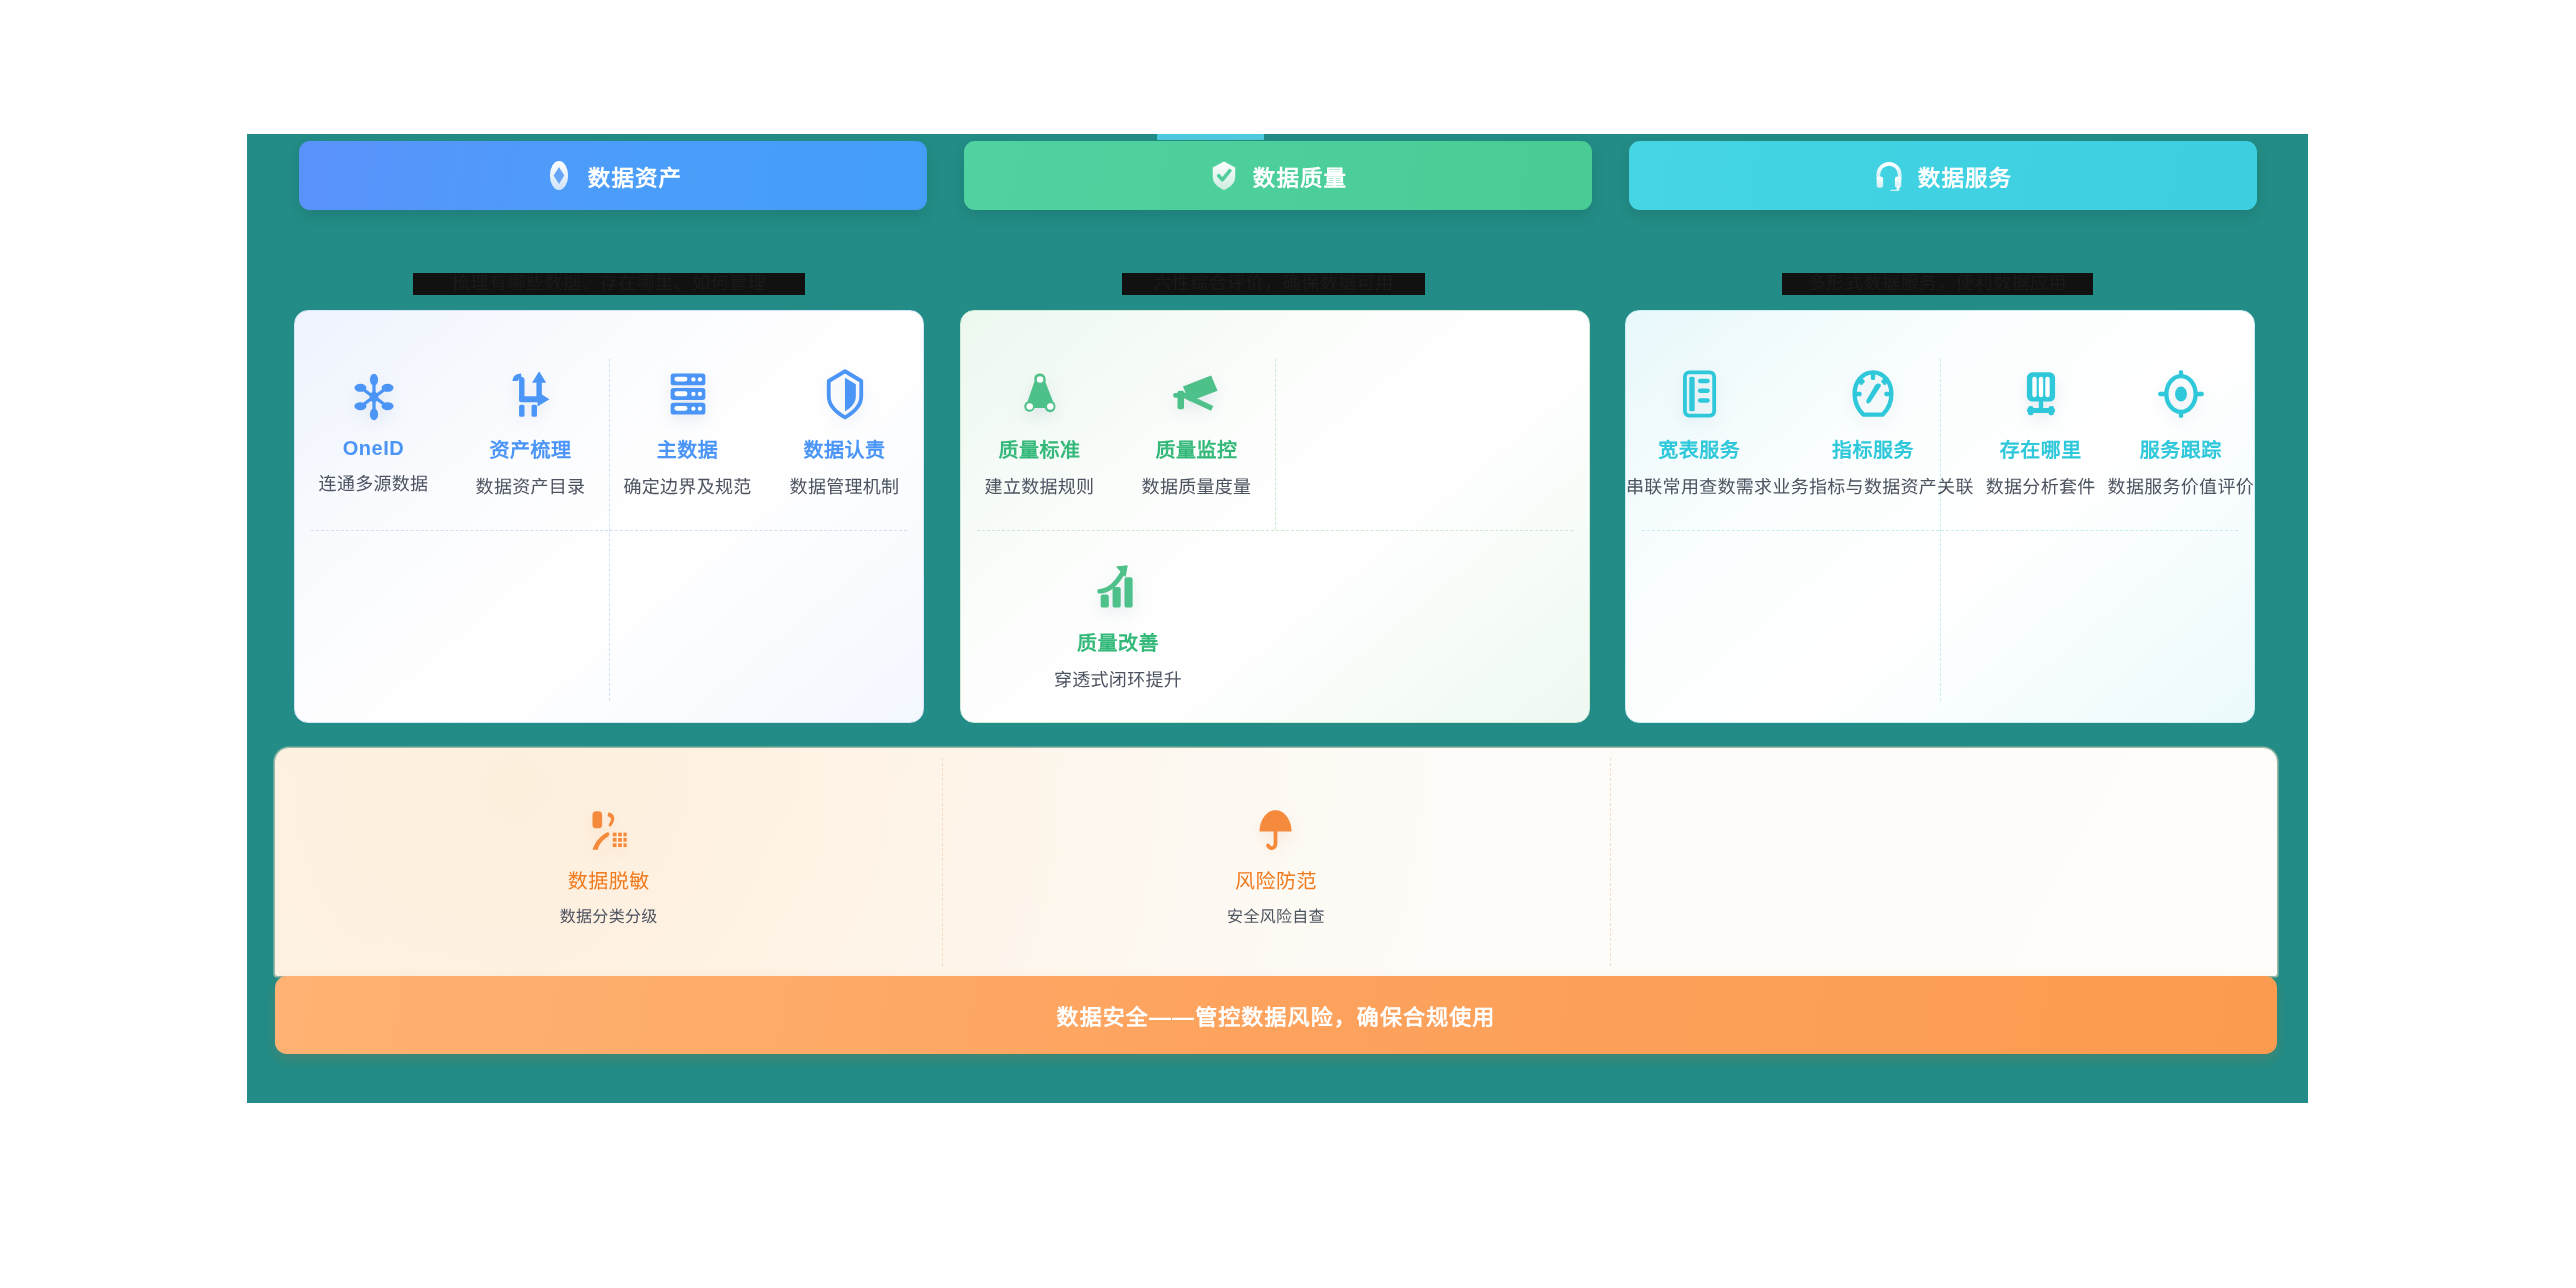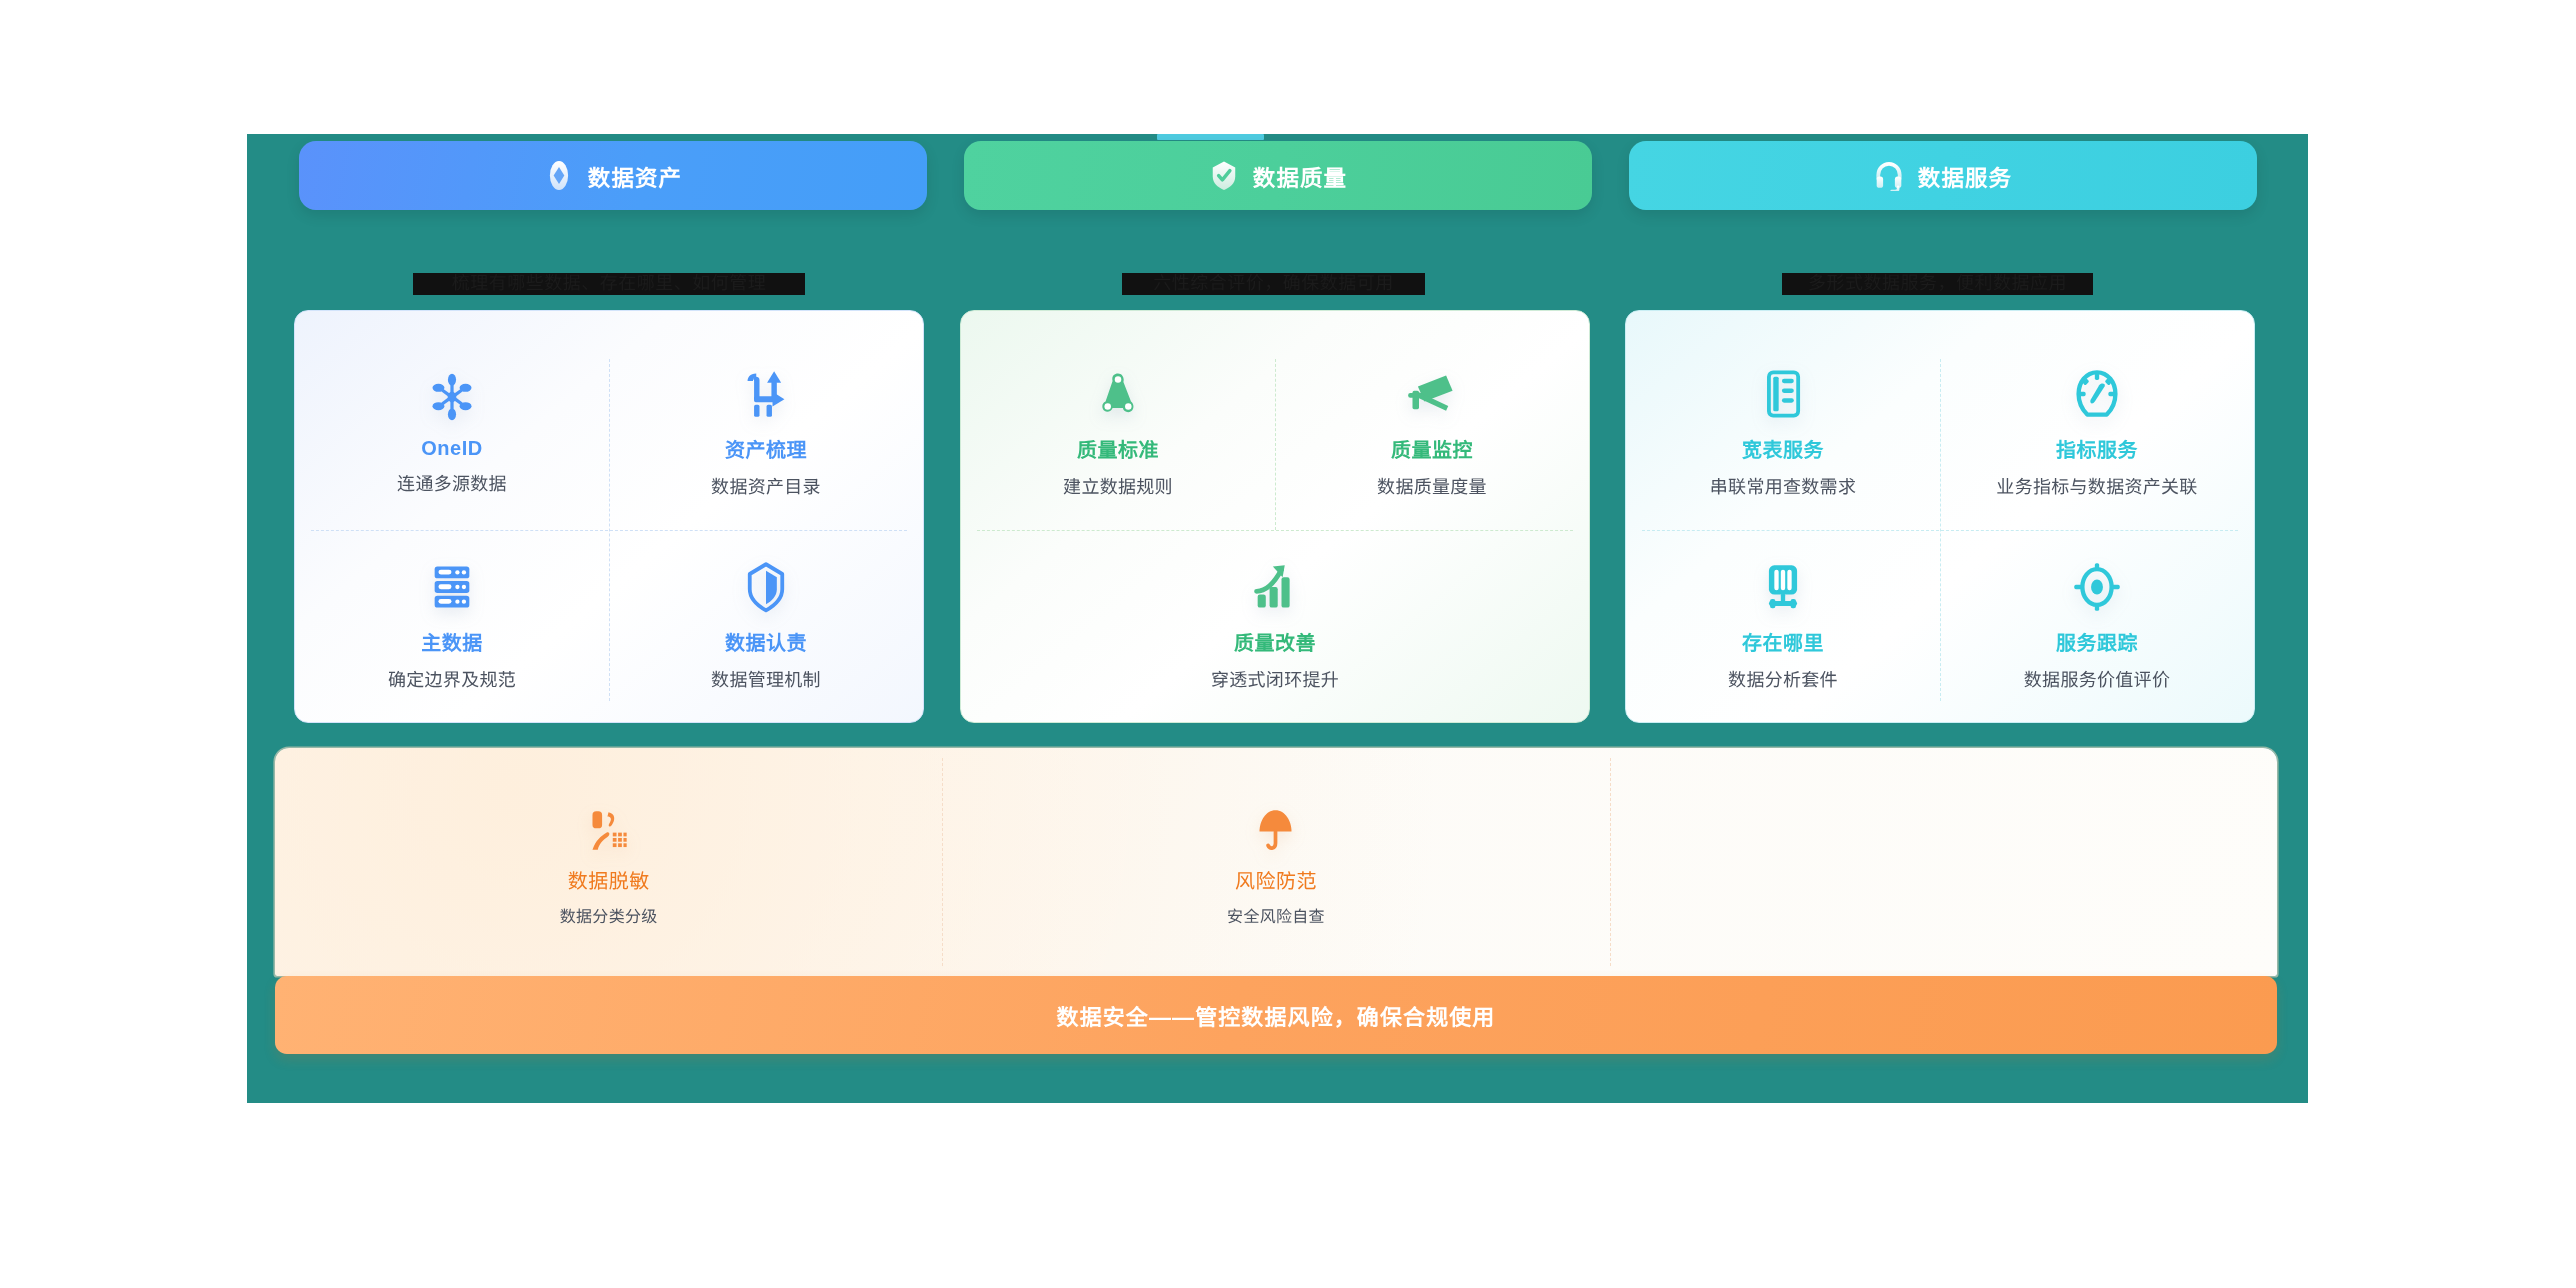--- a/index.html
+++ b/index.html
@@ -62,21 +62,21 @@
     left: 247px;
     top: 141px;
     width: 2061px;
     height: 75px;
   }
   .tab-pill {
     position: absolute;
     top: 0;
     width: 628px;
     height: 69px;
-    border-radius: 17px;
+    border-radius: 11px;
     display: flex;
     align-items: center;
     justify-content: center;
     gap: 14px;
     box-shadow: 0 5.4px 14px rgba(0,0,0,0.10);
   }
   .tab-pill.t1 { left: 52px;   background: linear-gradient(100deg, #5a92fb 0%, #4a9ef9 55%, #449ef8 100%); }
   .tab-pill.t2 { left: 717px; background: linear-gradient(100deg, #4fd29f 0%, #4ccf9b 50%, #49cb94 100%); }
   .tab-pill.t3 { left: 1382px; background: linear-gradient(100deg, #45d5e3 0%, #40d2e2 50%, #3ccfe0 100%); }
 
@@ -132,21 +132,21 @@
   .card.c3 {
     left: 1625px;
     background: linear-gradient(140deg, #e8f8fb 0%, #fbfefe 34%, #ffffff 58%, #ecfafc 100%);
     border: 1.6px solid #c9eef4;
   }
 
   .quad {
     position: absolute;
     inset: 0;
     display: grid;
-    grid-template-columns: 1fr 1fr;
+    grid-template-columns: 1fr 1fr 1fr 1fr;
     grid-template-rows: 1fr 1fr;
     margin-top: 26px;
   }
   .quad.single-bottom {
     grid-template-rows: 1fr 1fr;
   }
 
   .cell {
     display: flex;
     flex-direction: column;

